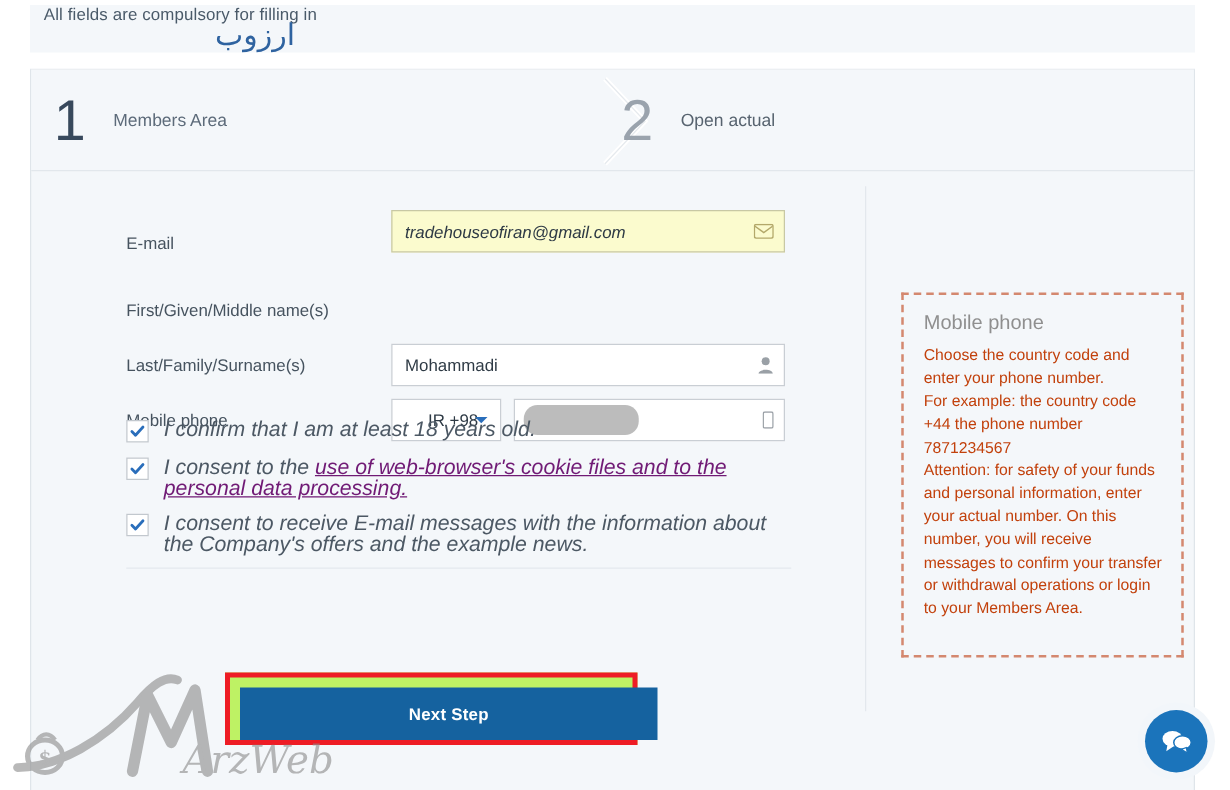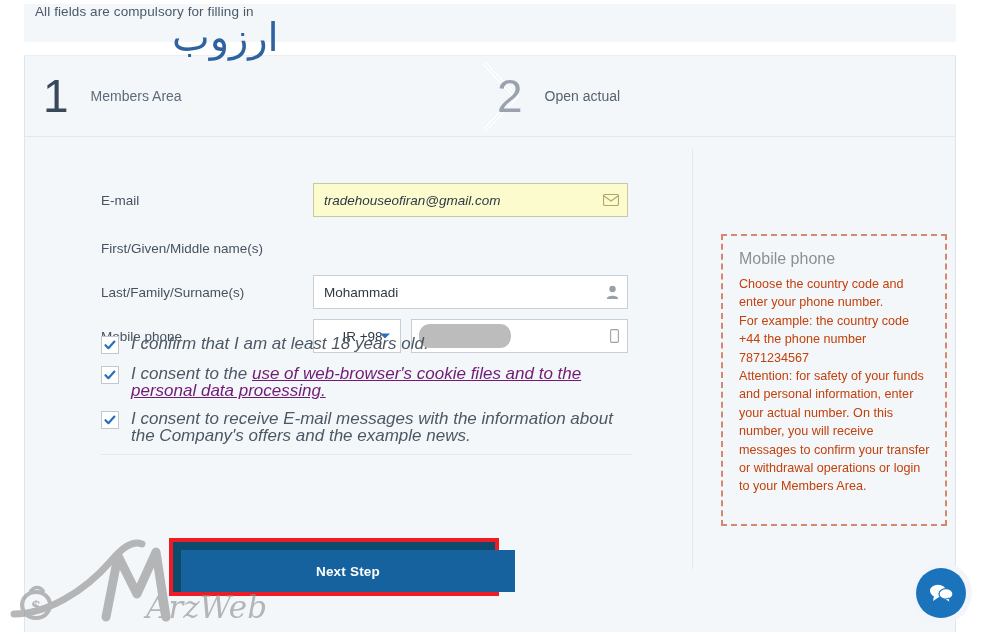--- a/index.html
+++ b/index.html
@@ -239,26 +239,26 @@
   .divider-horz {
     position: absolute;
     left: 76px;
     top: 317px;
     width: 532px;
     height: 1px;
     background: #e4e9ee;
   }
   .btn-highlight {
     position: absolute;
-    left: 169px;
+    left: 180px;
     top: 538px;
     width: 330px;
     height: 58px;
     border: 4px solid #ee1c25;
-    background: #0c4a6e;
+    background: #bef264;
     box-sizing: border-box;
   }
   .next-btn {
     position: absolute;
     left: 8px;
     top: 8px;
     width: 334px;
     height: 42px;
     background: #15629f;
     color: #ffffff;
@@ -302,21 +302,21 @@
     bottom: 2px;
     width: 270px;
     height: 108px;
     pointer-events: none;
     z-index: 5;
   }
   .wm-fa {
     position: absolute;
     left: 172px;
     top: 14px;
-    font-size: 40px;
+    font-size: 24px;
     color: #2f63a0;
     font-family: "DejaVu Sans", sans-serif;
     direction: rtl;
     z-index: 6;
   }
 
   
   .chat-widget {
     position: absolute;
     right: 12px;
@@ -369,21 +369,21 @@
       <span class="step-label">Open actual</span>
     </div>
   </div>
 
   <div class="card-body">
 
     <div class="divider-vert"></div>
 
     <div class="form-area">
 
-      <div class="field-row" style="top:46px;">
+      <div class="field-row" style="top:31px;align-items:flex-end;">
         <span class="field-label">E-mail</span>
         <span class="input-wrap">
           <input class="text-input highlight" type="text" value="tradehouseofiran@gmail.com" style="">
           <svg class="in-icon" width="16" height="12" viewBox="0 0 16 12">
             <rect x="0.5" y="0.5" width="15" height="11" rx="1.5" fill="none" stroke="#b3a86a" stroke-width="1.2"></rect>
             <path d="M1 2 L8 7 L15 2" fill="none" stroke="#b3a86a" stroke-width="1.2"></path>
           </svg>
         </span>
       </div>
 

